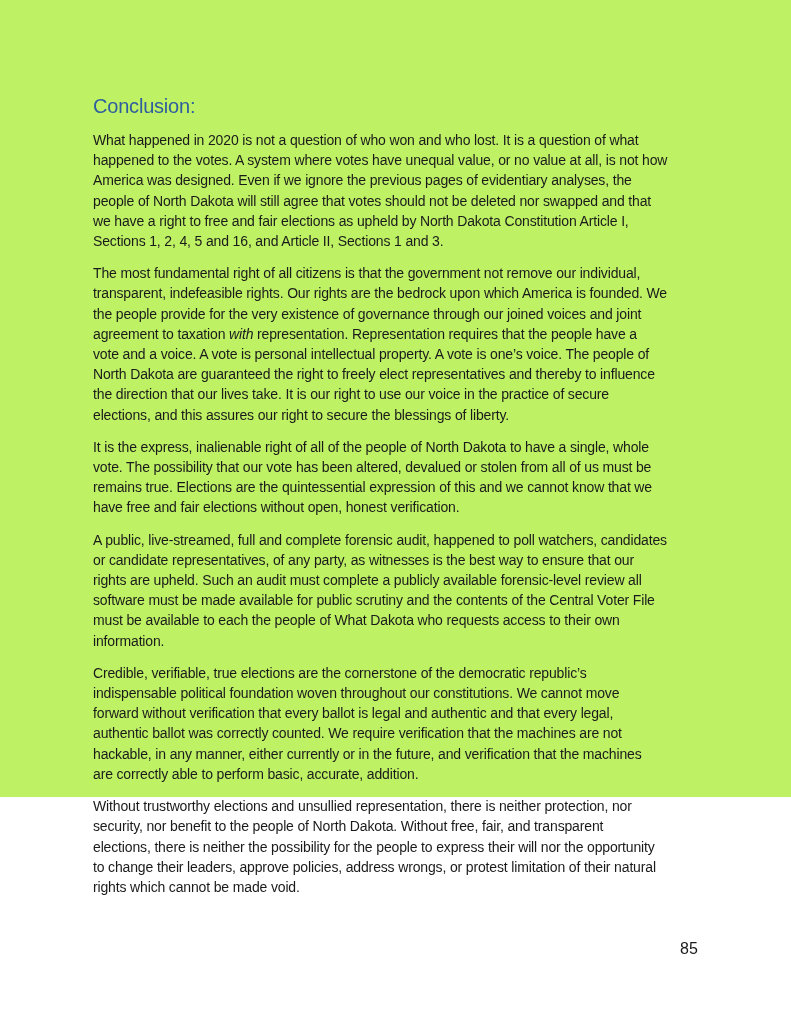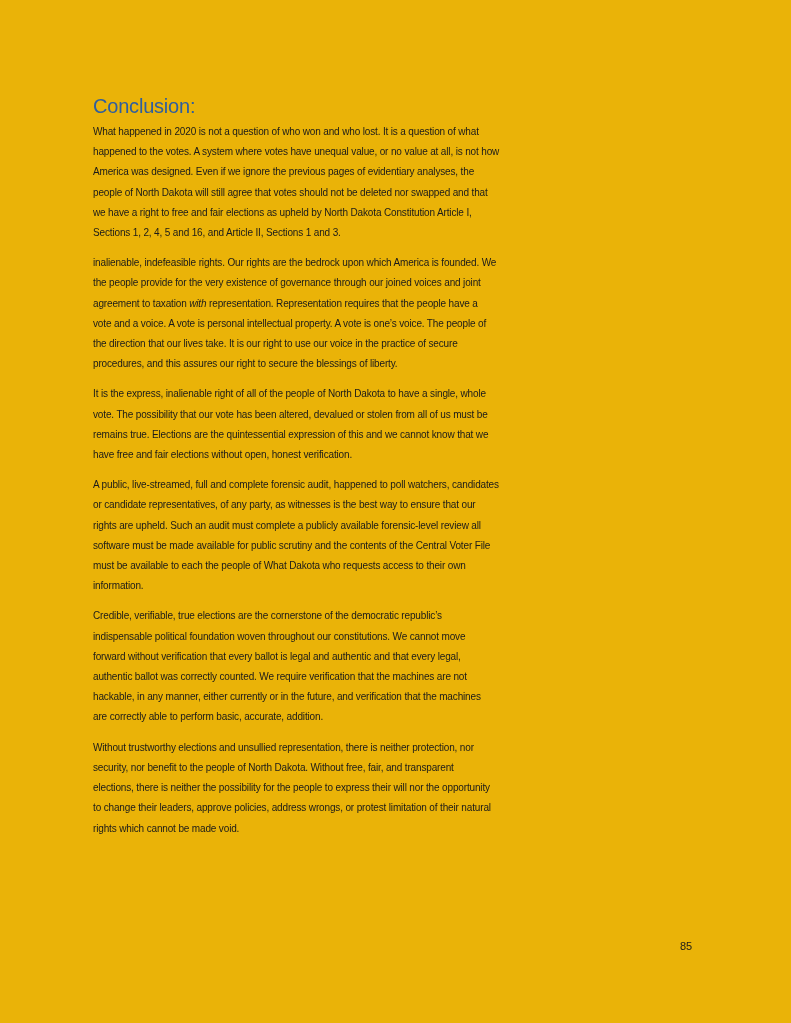--- a/index.html
+++ b/index.html
@@ -1,64 +1,66 @@
 <!DOCTYPE html>
 <html><head>
 <meta charset="utf-8">
 <style>
   html, body { margin: 0; padding: 0; background: #ffffff; }
   body { width: 791px; height: 1023px; position: relative; overflow: hidden; }
   .page {
-    position: absolute; left: 0; top: 0; width: 791px; height: 1023px;
-    background: #eab308;
+    position: absolute; left: 0; top: 0; width: 791px; height: 797px;
+    background: #bef264;
   }
   .content {
     position: absolute; left: 93px; top: 94px; width: 612px;
     font-family: "Liberation Sans", sans-serif;
     color: #1a1a1a;
   }
   .heading {
     font-family: "Liberation Sans", sans-serif;
     font-size: 20px; color: #2f5e9e; font-weight: normal;
     margin: 0 0 2px 0; line-height: 24px; letter-spacing: -0.2px;
   }
   .para {
-    font-size: 10px; line-height: 20.2px; margin: 4px 0 10px 0;
+    font-size: 14px; line-height: 20.2px; margin: 12px 0 10px 0;
     letter-spacing: -0.15px; word-spacing: 0px;
   }
   .para .line { display: block; white-space: nowrap; }
   .para em { font-style: italic; }
   .page-number {
     position: absolute; left: 680px; top: 940px;
-    font-family: "Liberation Sans", sans-serif; font-size: 11px; color: #1a1a1a;
+    font-family: "Liberation Sans", sans-serif; font-size: 16px; color: #1a1a1a;
   }
 </style>
 </head>
 <body>
 
 <div class="page">
   <div class="content">
     <h2 class="heading" style="color: rgb(47, 94, 158);">Conclusion:</h2>
 
     <p class="para">
       <span class="line">What happened in 2020 is not a question of who won and who lost.  It is a question of what</span>
       <span class="line">happened to the votes.  A system where votes have unequal value, or no value at all, is not how</span>
       <span class="line">America was designed.  Even if we ignore the previous pages of evidentiary analyses, the</span>
       <span class="line">people of North Dakota will still agree that votes should not be deleted nor swapped and that</span>
       <span class="line">we have a right to free and fair elections as upheld by North Dakota Constitution Article I,</span>
       <span class="line">Sections 1, 2, 4, 5 and 16, and Article II, Sections 1 and 3.</span>
     </p>
 
     <p class="para">
-      <span class="line">inalienable, indefeasible rights. Our rights are the bedrock upon which America is founded. We</span>
+      <span class="line">The most fundamental right of all citizens is that the government not remove our individual,</span>
+      <span class="line">transparent, indefeasible rights. Our rights are the bedrock upon which America is founded. We</span>
       <span class="line">the people provide for the very existence of governance through our joined voices and joint</span>
       <span class="line"><span>agreement to taxation </span><em>with</em><span> representation. Representation requires that the people have a</span></span>
       <span class="line">vote and a voice.  A vote is personal intellectual property. A vote is one’s voice. The people of</span>
+      <span class="line">North Dakota are guaranteed the right to freely elect representatives and thereby to influence</span>
       <span class="line">the direction that our lives take. It is our right to use our voice in the practice of secure</span>
-      <span class="line">procedures, and this assures our right to secure the blessings of liberty.</span>
+      <span class="line">elections, and this assures our right to secure the blessings of liberty.</span>
     </p>
 
     <p class="para">
       <span class="line">It is the express, inalienable right of all of the people of North Dakota to have a single, whole</span>
       <span class="line">vote. The possibility that our vote has been altered, devalued or stolen from all of us must be</span>
       <span class="line">remains true.  Elections are the quintessential expression of this and we cannot know that we</span>
       <span class="line">have free and fair elections without open, honest verification.</span>
     </p>
 
     <p class="para">

